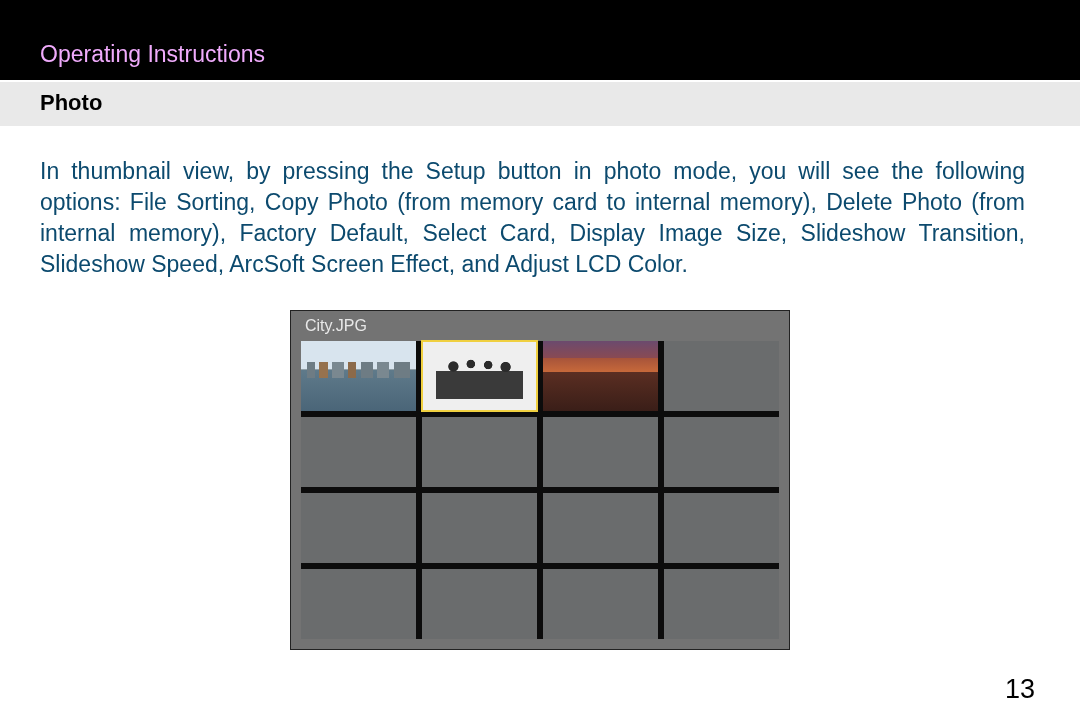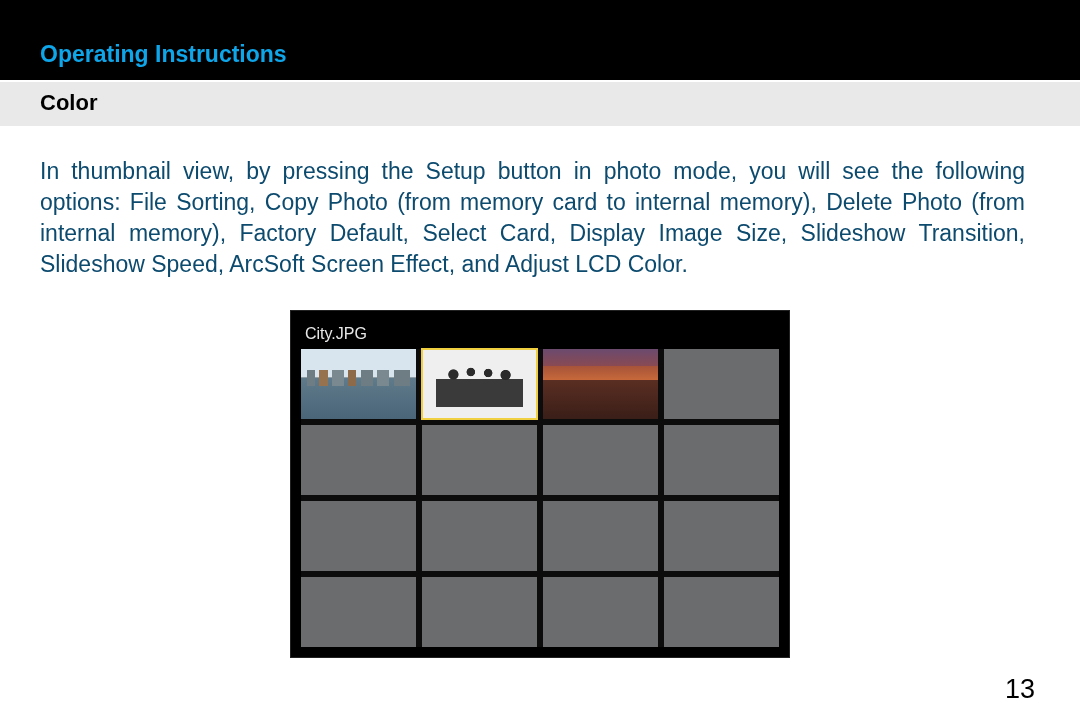--- a/index.html
+++ b/index.html
@@ -6,27 +6,27 @@
   body {
     width: 1080px;
     height: 720px;
     font-family: Arial, Helvetica, sans-serif;
     background: #fff;
     position: relative;
     overflow: hidden;
   }
   .black-band {
     background: #000;
-    color: #0ea5e9;
+    color: #f0abfc;
     width: 100%;
     height: 80px;
     display: flex;
     align-items: flex-end;
     padding: 0 0 12px 40px;
-    font-weight: bold;
+    font-weight: normal;
     font-size: 23px;
   }
   .gray-band {
     background: #e9e9e9;
     color: #000;
     width: 100%;
     padding: 8px 0 10px 40px;
     font-weight: bold;
     font-size: 22px;
     border-top: 2px solid #fff;
@@ -38,22 +38,22 @@
     color: #0c4a6e;
     text-align: justify;
   }
   .frame-wrap {
     display: flex;
     justify-content: center;
     margin-top: 30px;
   }
   .photo-frame {
     width: 500px;
-    background: #000000;
-    padding: 12px 10px 10px 10px;
+    background: #737373;
+    padding: 4px 10px 10px 10px;
     border: 1px solid #222;
   }
   .filename {
     color: #e8e8e8;
     font-size: 16px;
     padding: 2px 2px 6px 4px;
     font-family: Arial, sans-serif;
   }
   .grid {
     display: grid;
@@ -128,21 +128,21 @@
   }
 </style>
 </head>
 <body>
 
 <div class="black-band">
   <span>Operating Instructions</span>
 </div>
 
 <div class="gray-band">
-  <span>Color</span>
+  <span>Photo</span>
 </div>
 
 <div class="body-text">In thumbnail view, by pressing the Setup button in photo mode, you will see the following options: File Sorting, Copy Photo (from memory card to internal memory), Delete Photo (from internal memory), Factory Default, Select Card, Display Image Size, Slideshow Transition, Slideshow Speed, ArcSoft Screen Effect, and Adjust LCD Color.</div>
 
 <div class="frame-wrap">
   <div class="photo-frame">
     <div class="filename">City.JPG</div>
     <div class="grid" id="thumb-grid">
         <div class="cell thumb-city"></div>
         <div class="cell thumb-dancers selected"></div>

